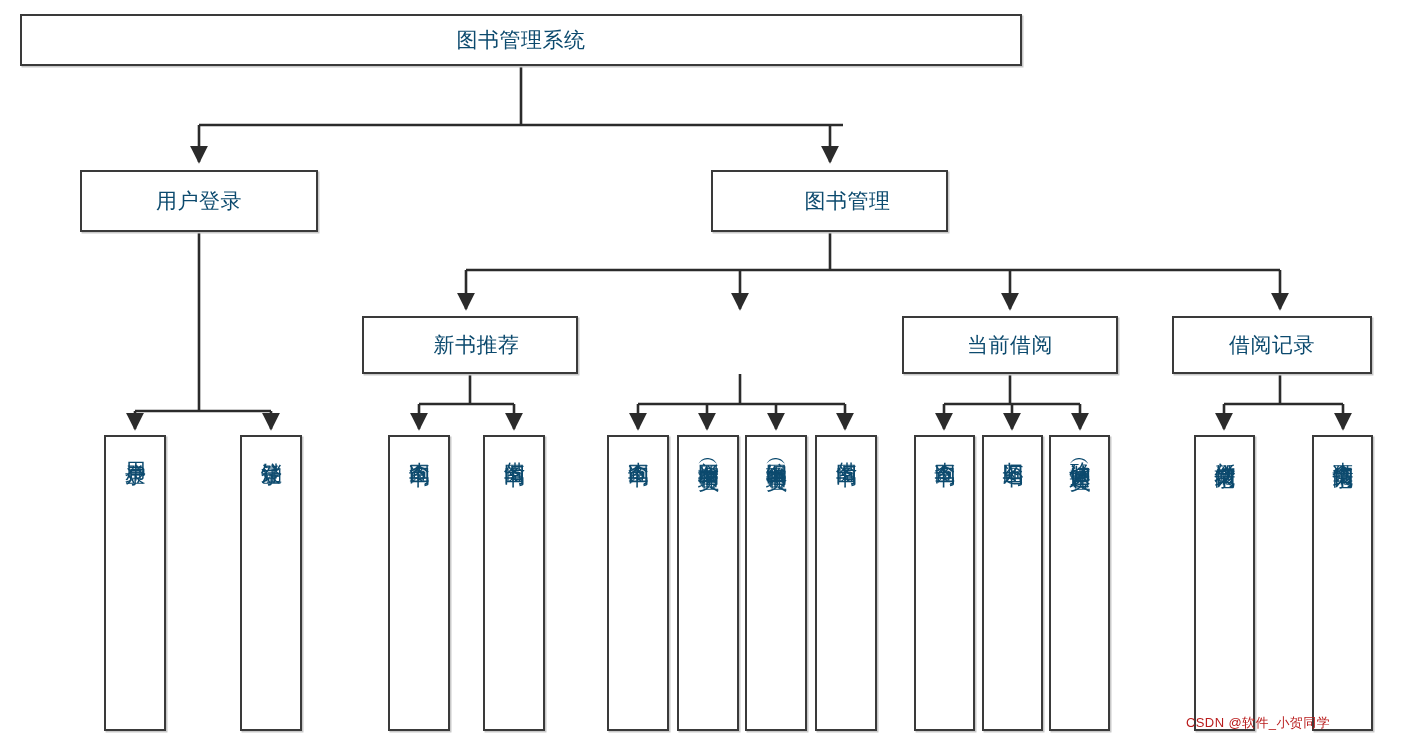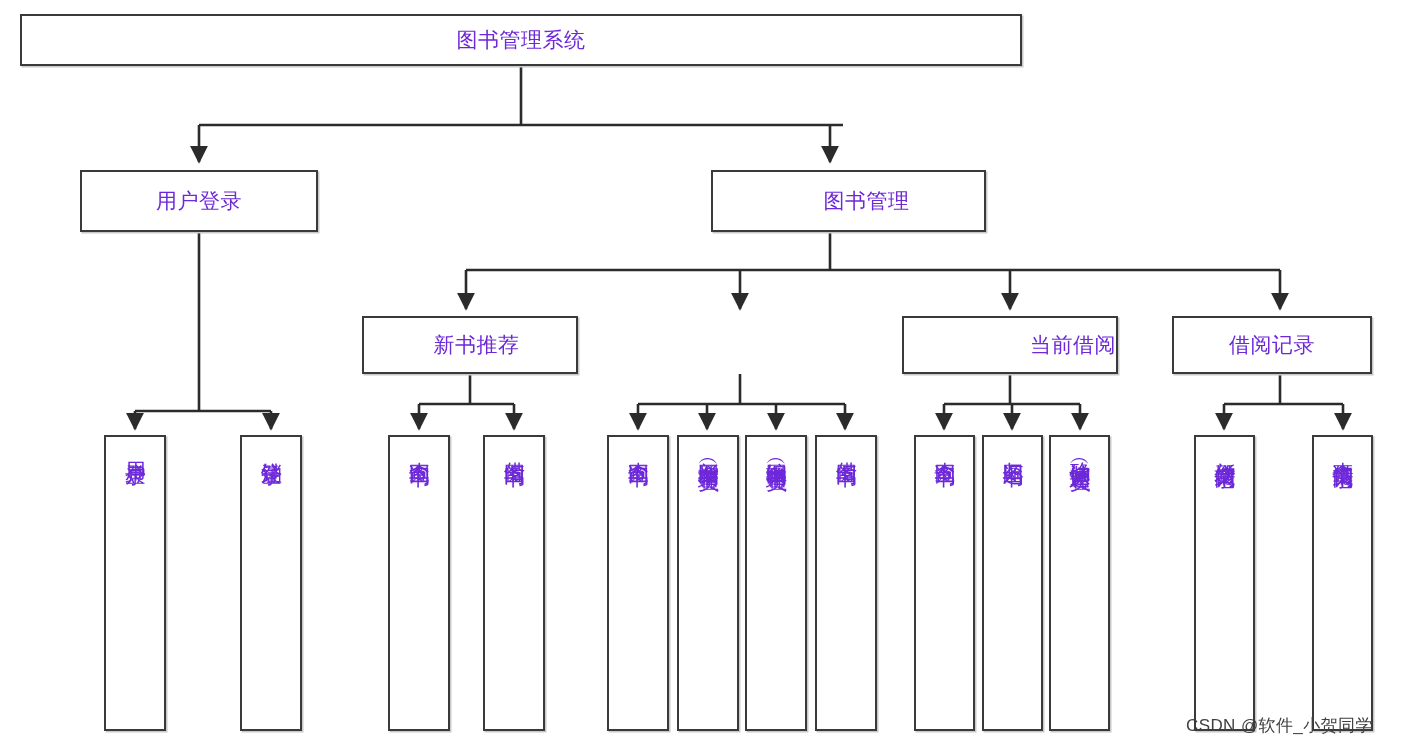--- a/index.html
+++ b/index.html
@@ -27,21 +27,21 @@
   }
   .node {
     position: absolute;
     box-sizing: border-box;
     background: #ffffff;
     border: 2px solid #3a3a3a;
     box-shadow: 1.5px 1.5px 0 0 #c9c9c9;
     display: flex;
     align-items: center;
     justify-content: center;
-    color: #6d28d9;
+    color: #0c4a6e;
   }
   .node-label {
     display: block;
     text-align: center;
     line-height: 1.18;
     letter-spacing: 0.5px;
   }
   .node.horiz .node-label {
     writing-mode: horizontal-tb;
     font-size: 21px;
@@ -53,22 +53,22 @@
   .node.vert .node-label {
     writing-mode: vertical-rl;
     text-orientation: upright;
     font-size: 21px;
     letter-spacing: 1.5px;
   }
   .watermark {
     position: absolute;
     left: 1186px;
     top: 714px;
-    font-size: 17px;
-    color: #404040;
+    font-size: 13px;
+    color: #b91c1c;
     white-space: nowrap;
     letter-spacing: 0.4px;
   }
 </style>
 </head>
 <body>
 
 <div id="canvas">
 
   <svg id="wires" viewBox="0 0 1405 747" width="1405" height="747" xmlns="http://www.w3.org/2000/svg">
@@ -121,28 +121,28 @@
     </g>
   </svg>
 
   <div class="node horiz" style="left:20px; top:14px; width:1002px; height:52px;">
     <span class="node-label">图书管理系统</span>
   </div>
 
   <div class="node horiz" style="left:80px; top:170px; width:238px; height:62px;">
     <span class="node-label">用户登录</span>
   </div>
-  <div class="node horiz" style="left:711px; top:170px; width:275px; height:62px;padding-left:36px;">
+  <div class="node horiz" style="left:711px; top:170px; width:237px; height:62px;padding-left:36px;">
     <span class="node-label">图书管理</span>
   </div>
 
   <div class="node horiz" style="left:362px; top:316px; width:216px; height:58px;padding-left:13px;">
     <span class="node-label">新书推荐</span>
   </div>
-  <div class="node horiz" style="left:902px; top:316px; width:216px; height:58px;justify-content:flex-end;">
+  <div class="node horiz" style="left:902px; top:316px; width:216px; height:58px;">
     <span class="node-label">当前借阅</span>
   </div>
   <div class="node horiz" style="left:1172px; top:316px; width:200px; height:58px;">
     <span class="node-label">借阅记录</span>
   </div>
 
   <div class="node vert" style="left:104px; top:435px; width:62px; height:296px;">
     <span class="node-label">用户登录</span>
   </div>
   <div class="node vert" style="left:240px; top:435px; width:62px; height:296px;">

